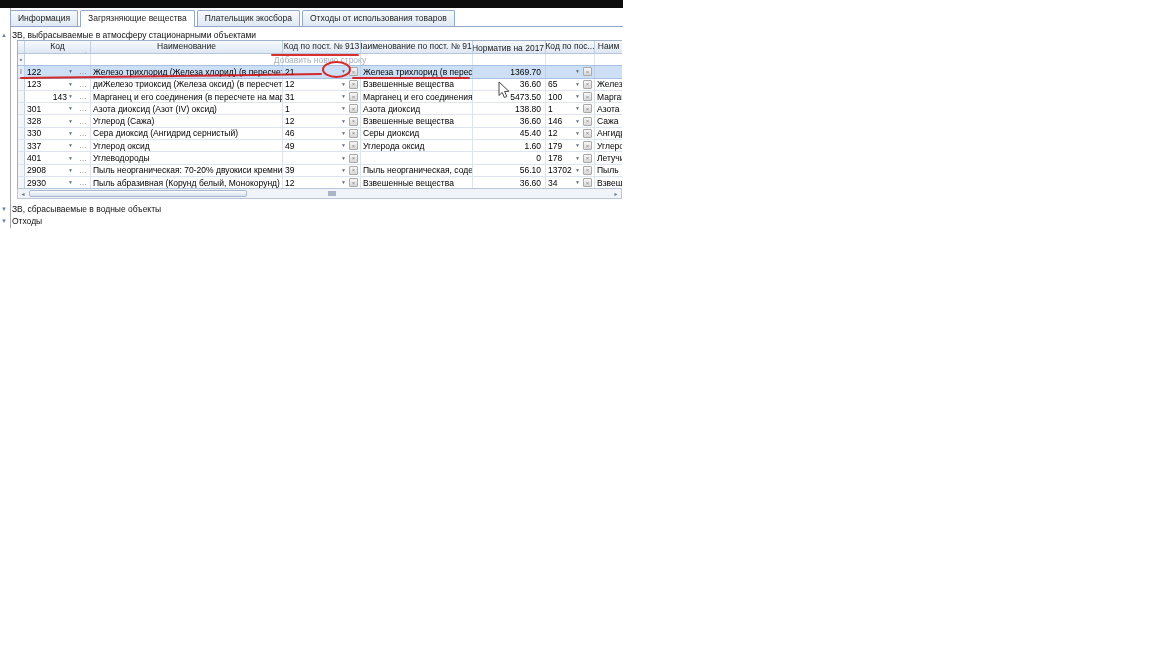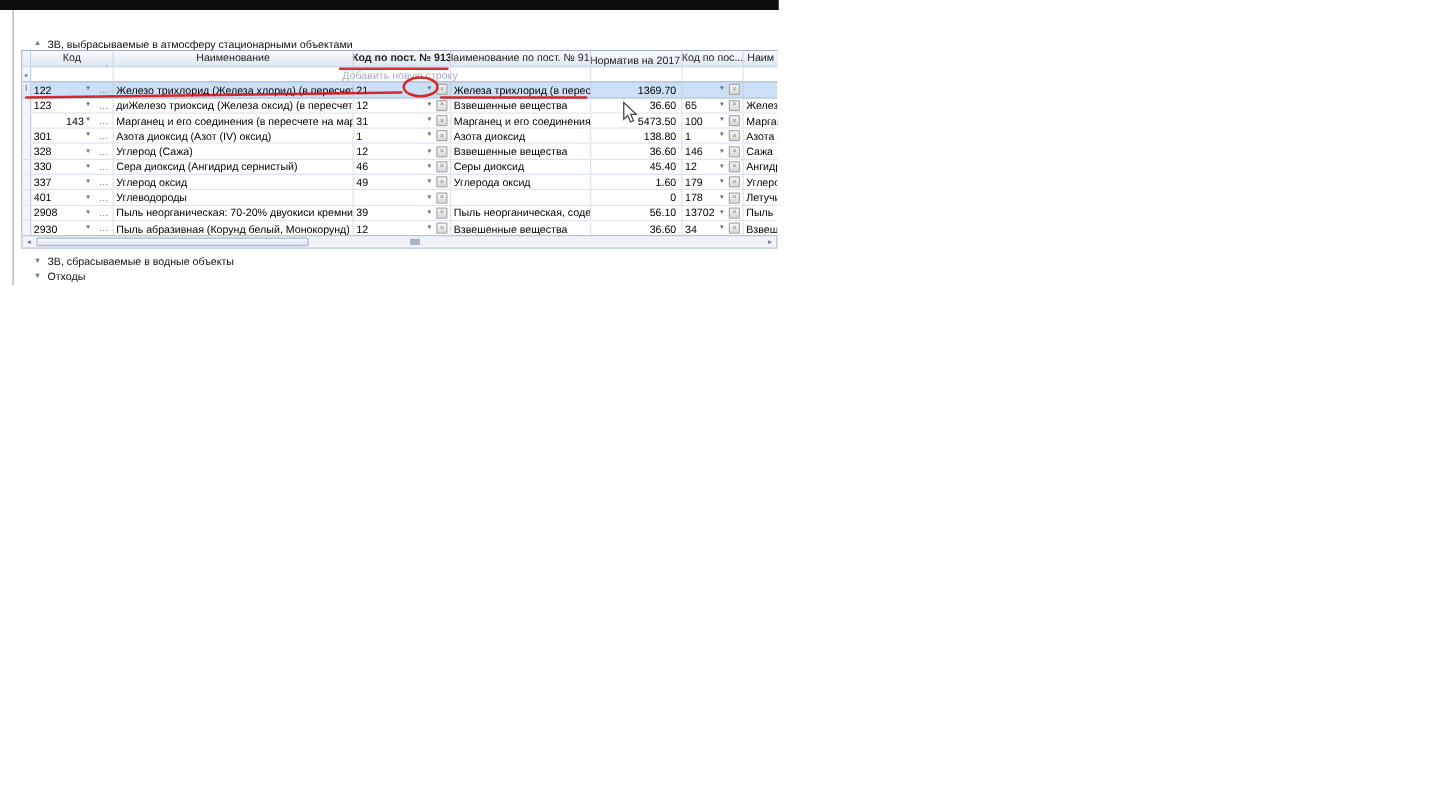--- a/index.html
+++ b/index.html
@@ -10,21 +10,21 @@
 
   
   .tabstrip{position:absolute;left:10px;top:10px;width:613px;height:17px;
             border-bottom:1px solid #94a8c8;display:flex;align-items:flex-end;box-sizing:border-box;}
   .tab{height:15px;line-height:14px;padding:0 7px;font-size:8.5px;color:#1c1c1c;
        background:linear-gradient(#f7fafd,#dfe8f3);border:1px solid #94a8c8;border-bottom:none;
        border-radius:2px 2px 0 0;margin-right:2px;white-space:nowrap;cursor:default;}
   .tab.active{background:#ffffff;height:16px;line-height:15px;margin-bottom:-1px;position:relative;z-index:2;}
 
   
-  .section{position:absolute;left:27px;font-size:8.5px;color:#111111;display:flex;align-items:center;gap:5px;white-space:nowrap;}
+  .section{position:absolute;left:1px;font-size:8.5px;color:#111111;display:flex;align-items:center;gap:5px;white-space:nowrap;}
   .tri{font-size:6px;color:#68809f;line-height:6px;}
 
   
   .grid{position:absolute;left:17px;top:40px;width:605px;background:#fff;
         border:1px solid #9db0cc;border-right:none;box-sizing:border-box;overflow:hidden;}
   .grow{display:flex;height:12.3px;box-sizing:border-box;border-bottom:1px solid #dde4ee;background:#fff;position:relative;}
   .grow.header{height:13px;border-bottom:1px solid #b7c6db;}
   .grow.selected{background:#cddff5;border-top:1px solid #a9c1e1;border-bottom:1px solid #a9c1e1;height:13.3px;margin-top:-1px;}
   .cell{display:flex;align-items:center;box-sizing:border-box;border-right:1px solid #dde4ee;
         padding:0 2px;font-size:8.5px;color:#000;overflow:hidden;white-space:nowrap;flex:none;}
@@ -57,39 +57,45 @@
                border-radius:50%;opacity:.85;box-sizing:border-box;}
   .cursor{position:absolute;left:498px;top:81px;z-index:9;}
 </style>
 </head>
 <body>
 
 <div class="stage">
   <div class="black-bar"></div>
   <div class="left-edge"></div>
 
+  <div class="tabstrip" id="tabstrip">
+      <div class="tab">Информация</div>
+      <div class="tab active">Загрязняющие вещества</div>
+      <div class="tab">Плательщик экосбора</div>
+      <div class="tab">Отходы от использования товаров</div>
+    </div>
 
   <div class="section" id="section-air" style="top:30px;">
     <span class="tri">▲</span>
     <span>ЗВ, выбрасываемые в атмосферу стационарными объектами</span>
   </div>
 
   <div class="grid" id="grid">
       <div class="grow header">
         <div class="cell ind" style="width: 7px;">
           <span></span>
         </div>
         <div class="cell " style="width: 66px;">
           <span>Код</span>
           <span class="sort">▲</span>
         </div>
         <div class="cell " style="width: 192px;">
           <span>Наименование</span>
         </div>
-        <div class="cell " style="width: 78px; font-weight: bold;">
+        <div class="cell " style="width: 78px;">
           <span>Код по пост. № 913</span>
         </div>
         <div class="cell " style="width: 112px;">
           <span>Наименование по пост. № 913</span>
         </div>
         <div class="cell num" style="width: 73px;">
           <span>Норматив на 2017</span>
         </div>
         <div class="cell " style="width: 49px;">
           <span>Код по пос...</span>

